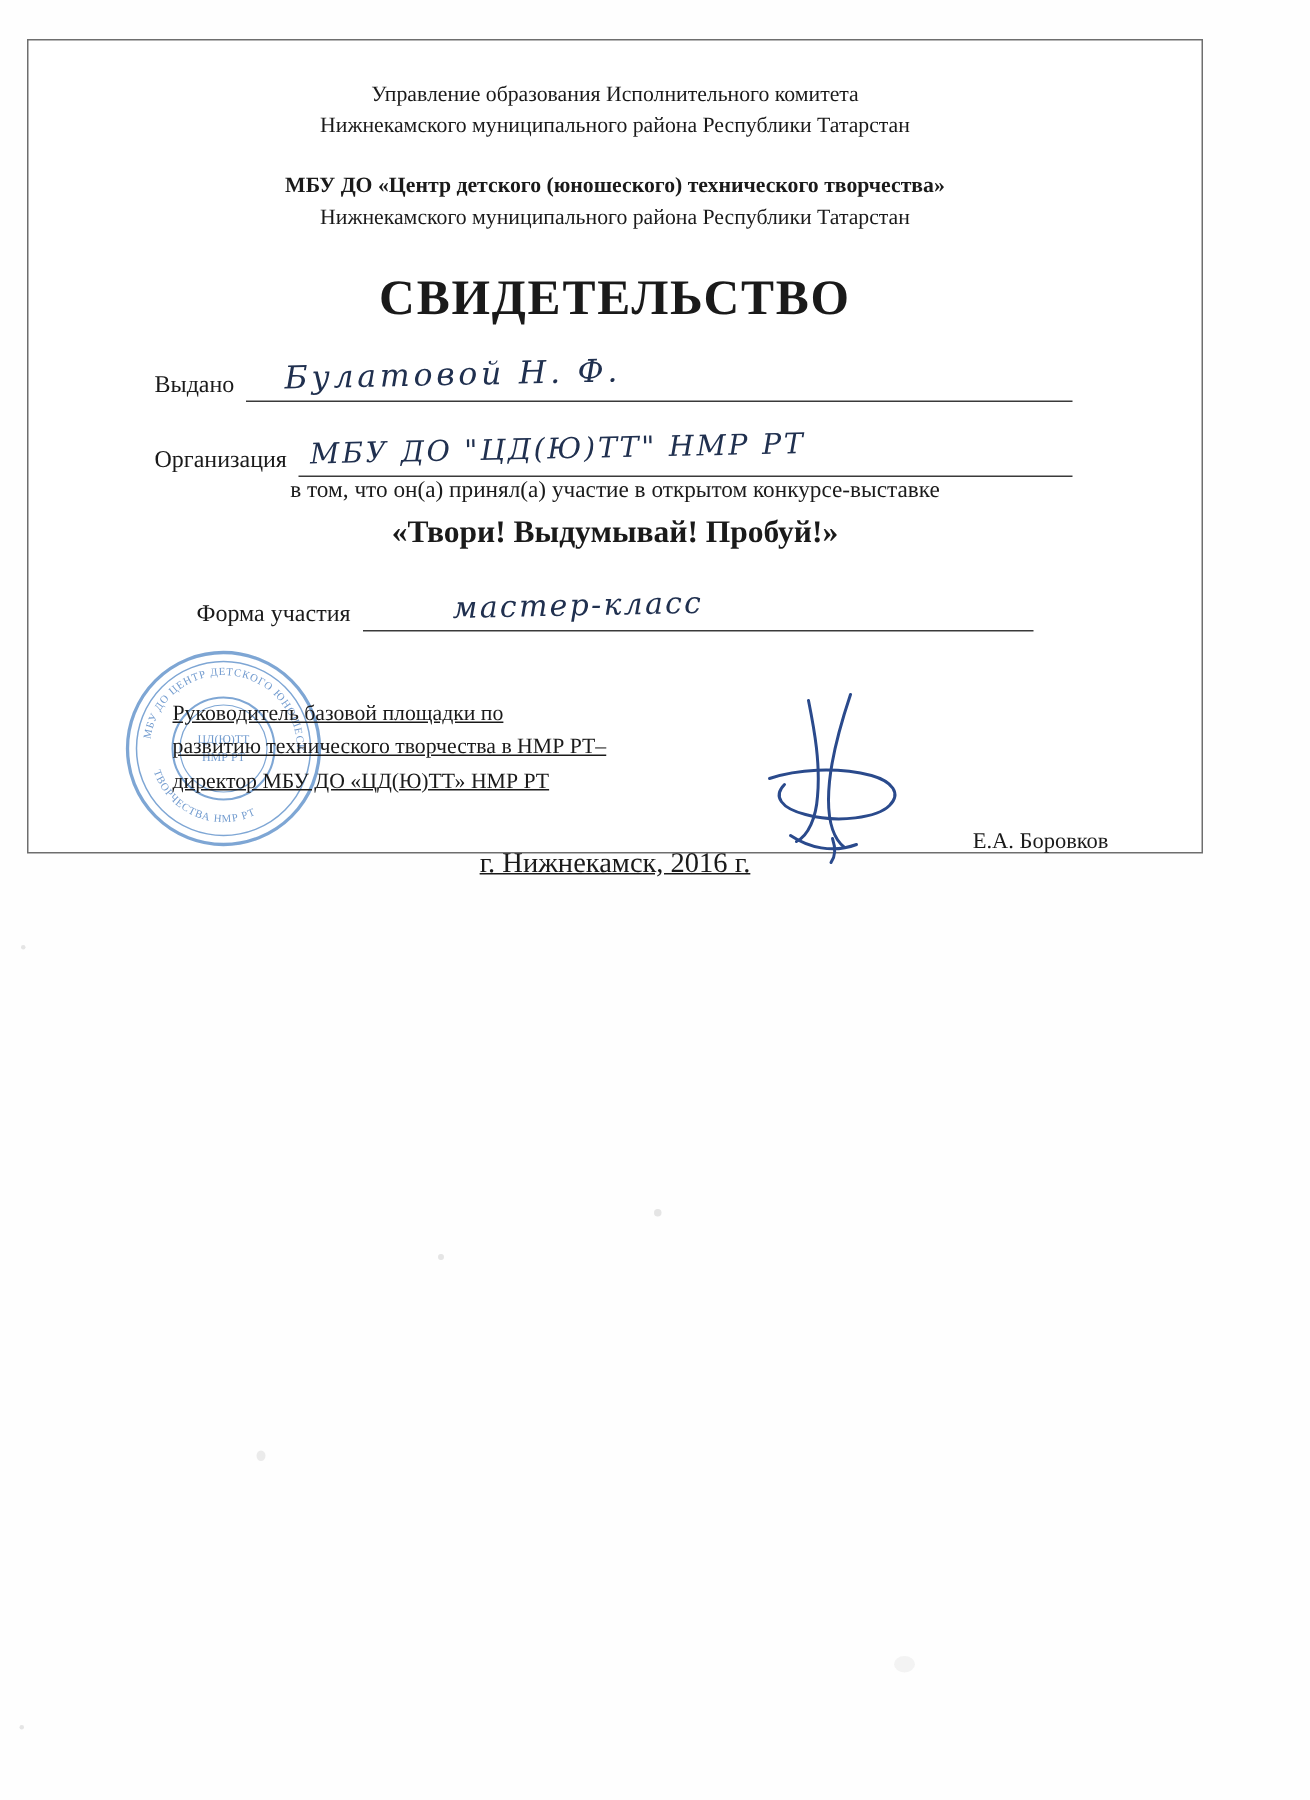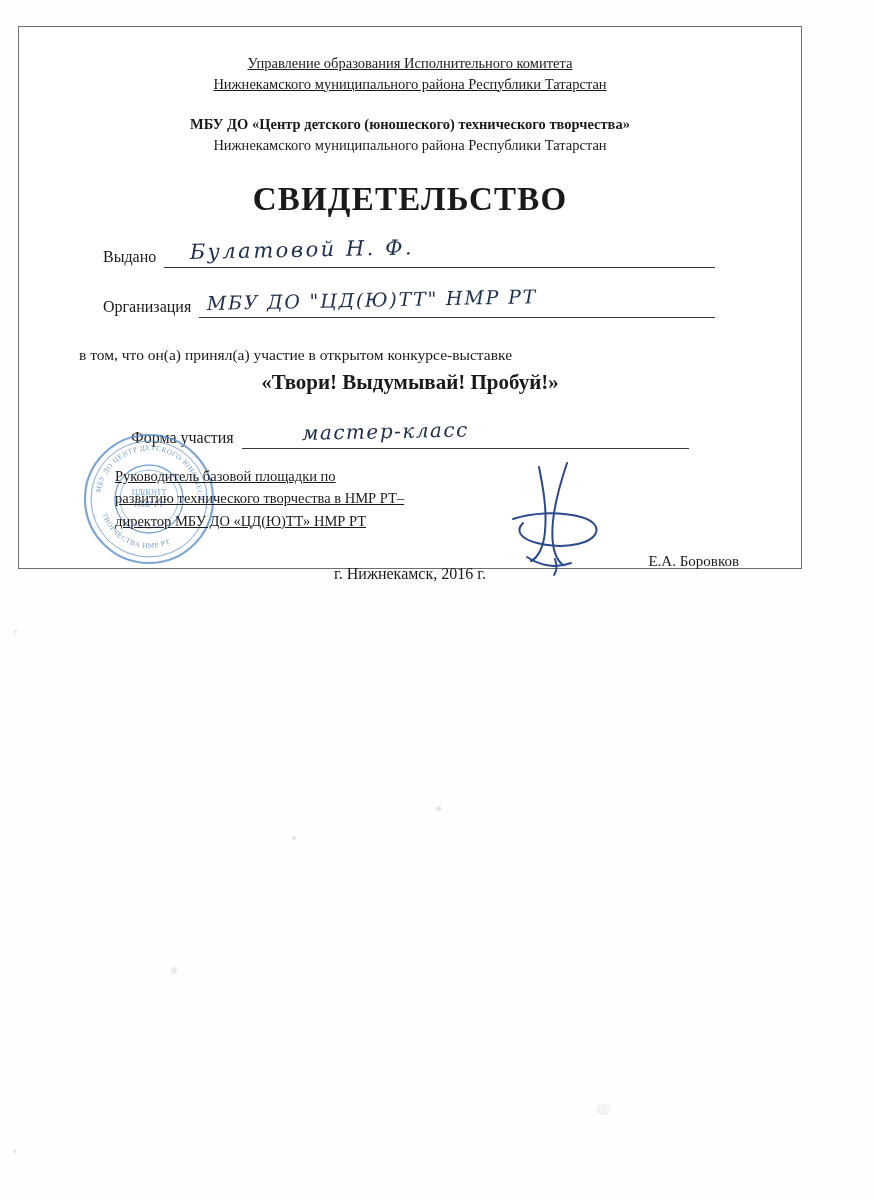--- a/index.html
+++ b/index.html
@@ -47,21 +47,21 @@
     height: 100%;
   }
 
   
   .org-header {
     text-align: center;
     font-size: 14.5px;
     line-height: 1.42;
     margin-top: 26px;
   }
-  .org-header .line { display: block; text-decoration: underline; }
+  .org-header .line { display: block; }
 
   .inst-header {
     text-align: center;
     font-size: 14.5px;
     line-height: 1.42;
     margin-top: 20px;
     font-weight: 700;
   }
   .inst-header .line2 {
     font-weight: 400;
@@ -112,22 +112,23 @@
     transform: rotate(-1.2deg);
     transform-origin: left bottom;
   }
   .handwriting.org {
     left: 8px;
     font-size: 19px;
     letter-spacing: 1.8px;
   }
 
   .statement {
+    text-align: center;
     font-size: 15.5px;
-    margin-top: 28px;
+    margin-top: 0;
     padding: 0 60px;
   }
   .contest-name {
     text-align: center;
     font-size: 21px;
     font-weight: 700;
     margin-top: 6px;
   }
 
   .form-row {
@@ -158,21 +159,22 @@
     font-size: 15px;
     margin-top: 38px;
   }
 
   .place-date {
     position: absolute;
     left: 0;
     right: 0;
     top: 512px;
     text-align: center;
-    font-size: 16px;
+    font-size: 19px;
+    text-decoration: underline;
   }
 
   
   .stamp {
     position: absolute;
     left: 62px;
     top: 378px;
     width: 136px;
     height: 136px;
     opacity: 0.78;

